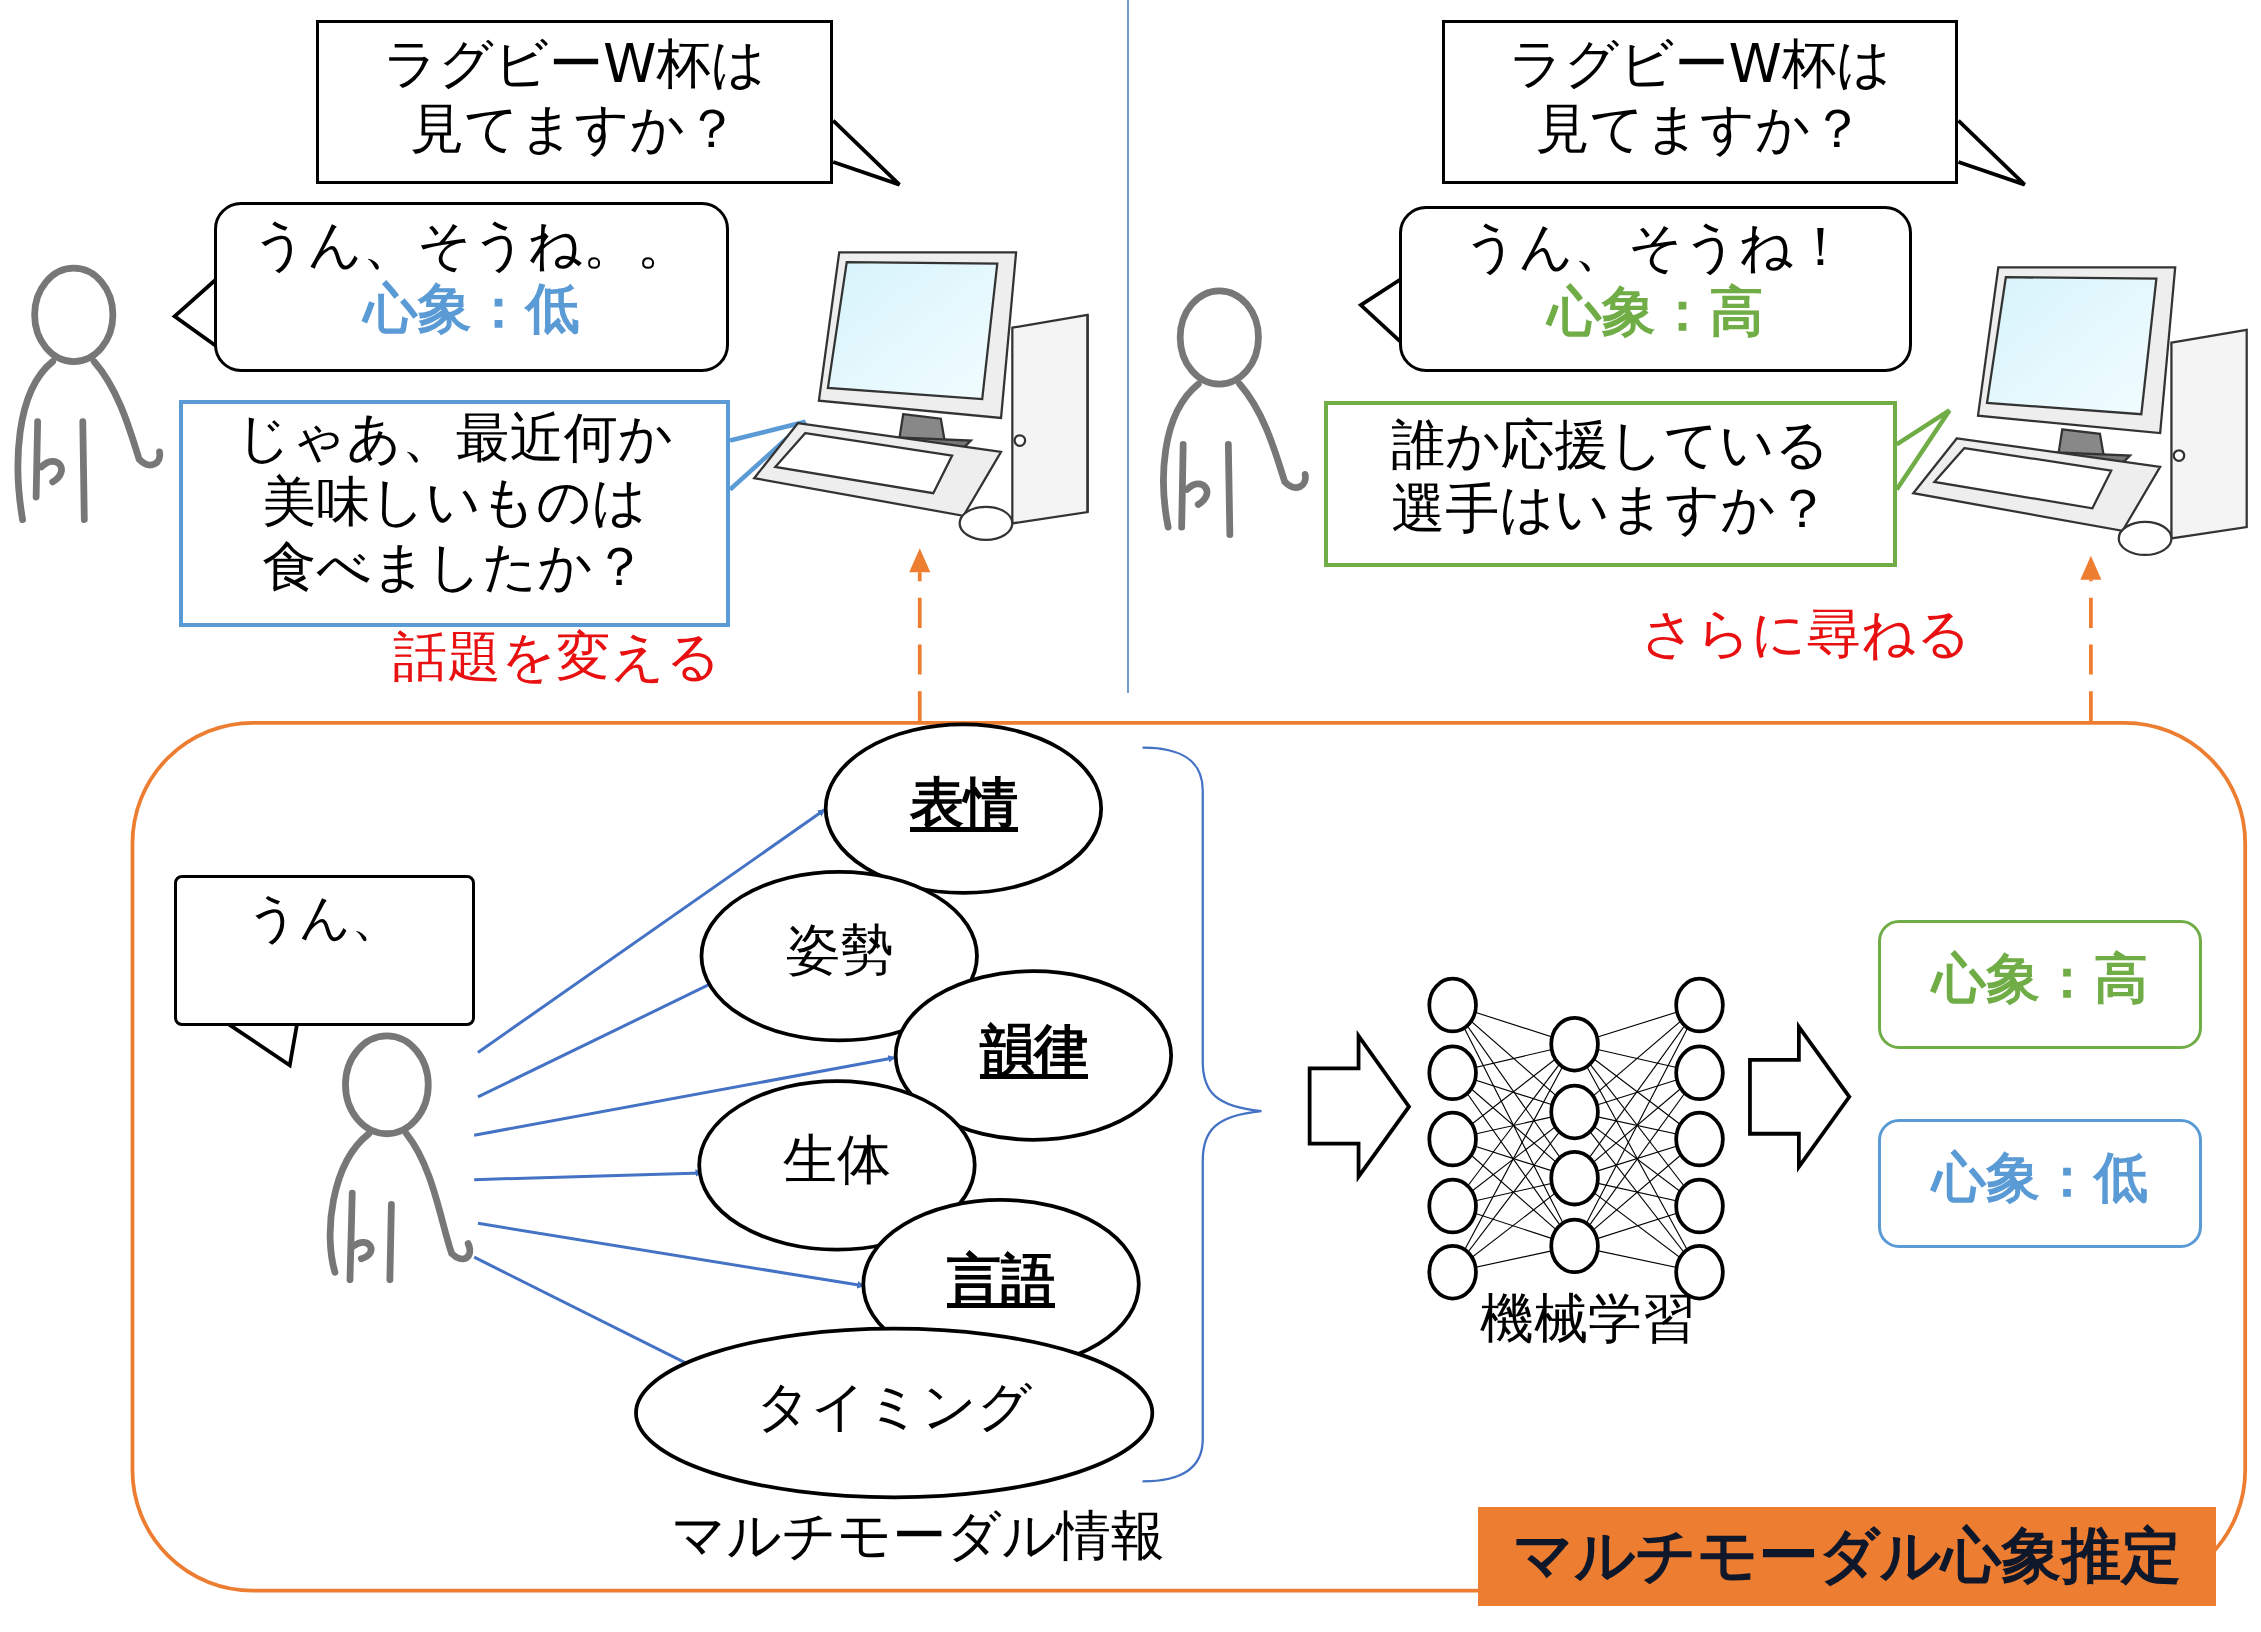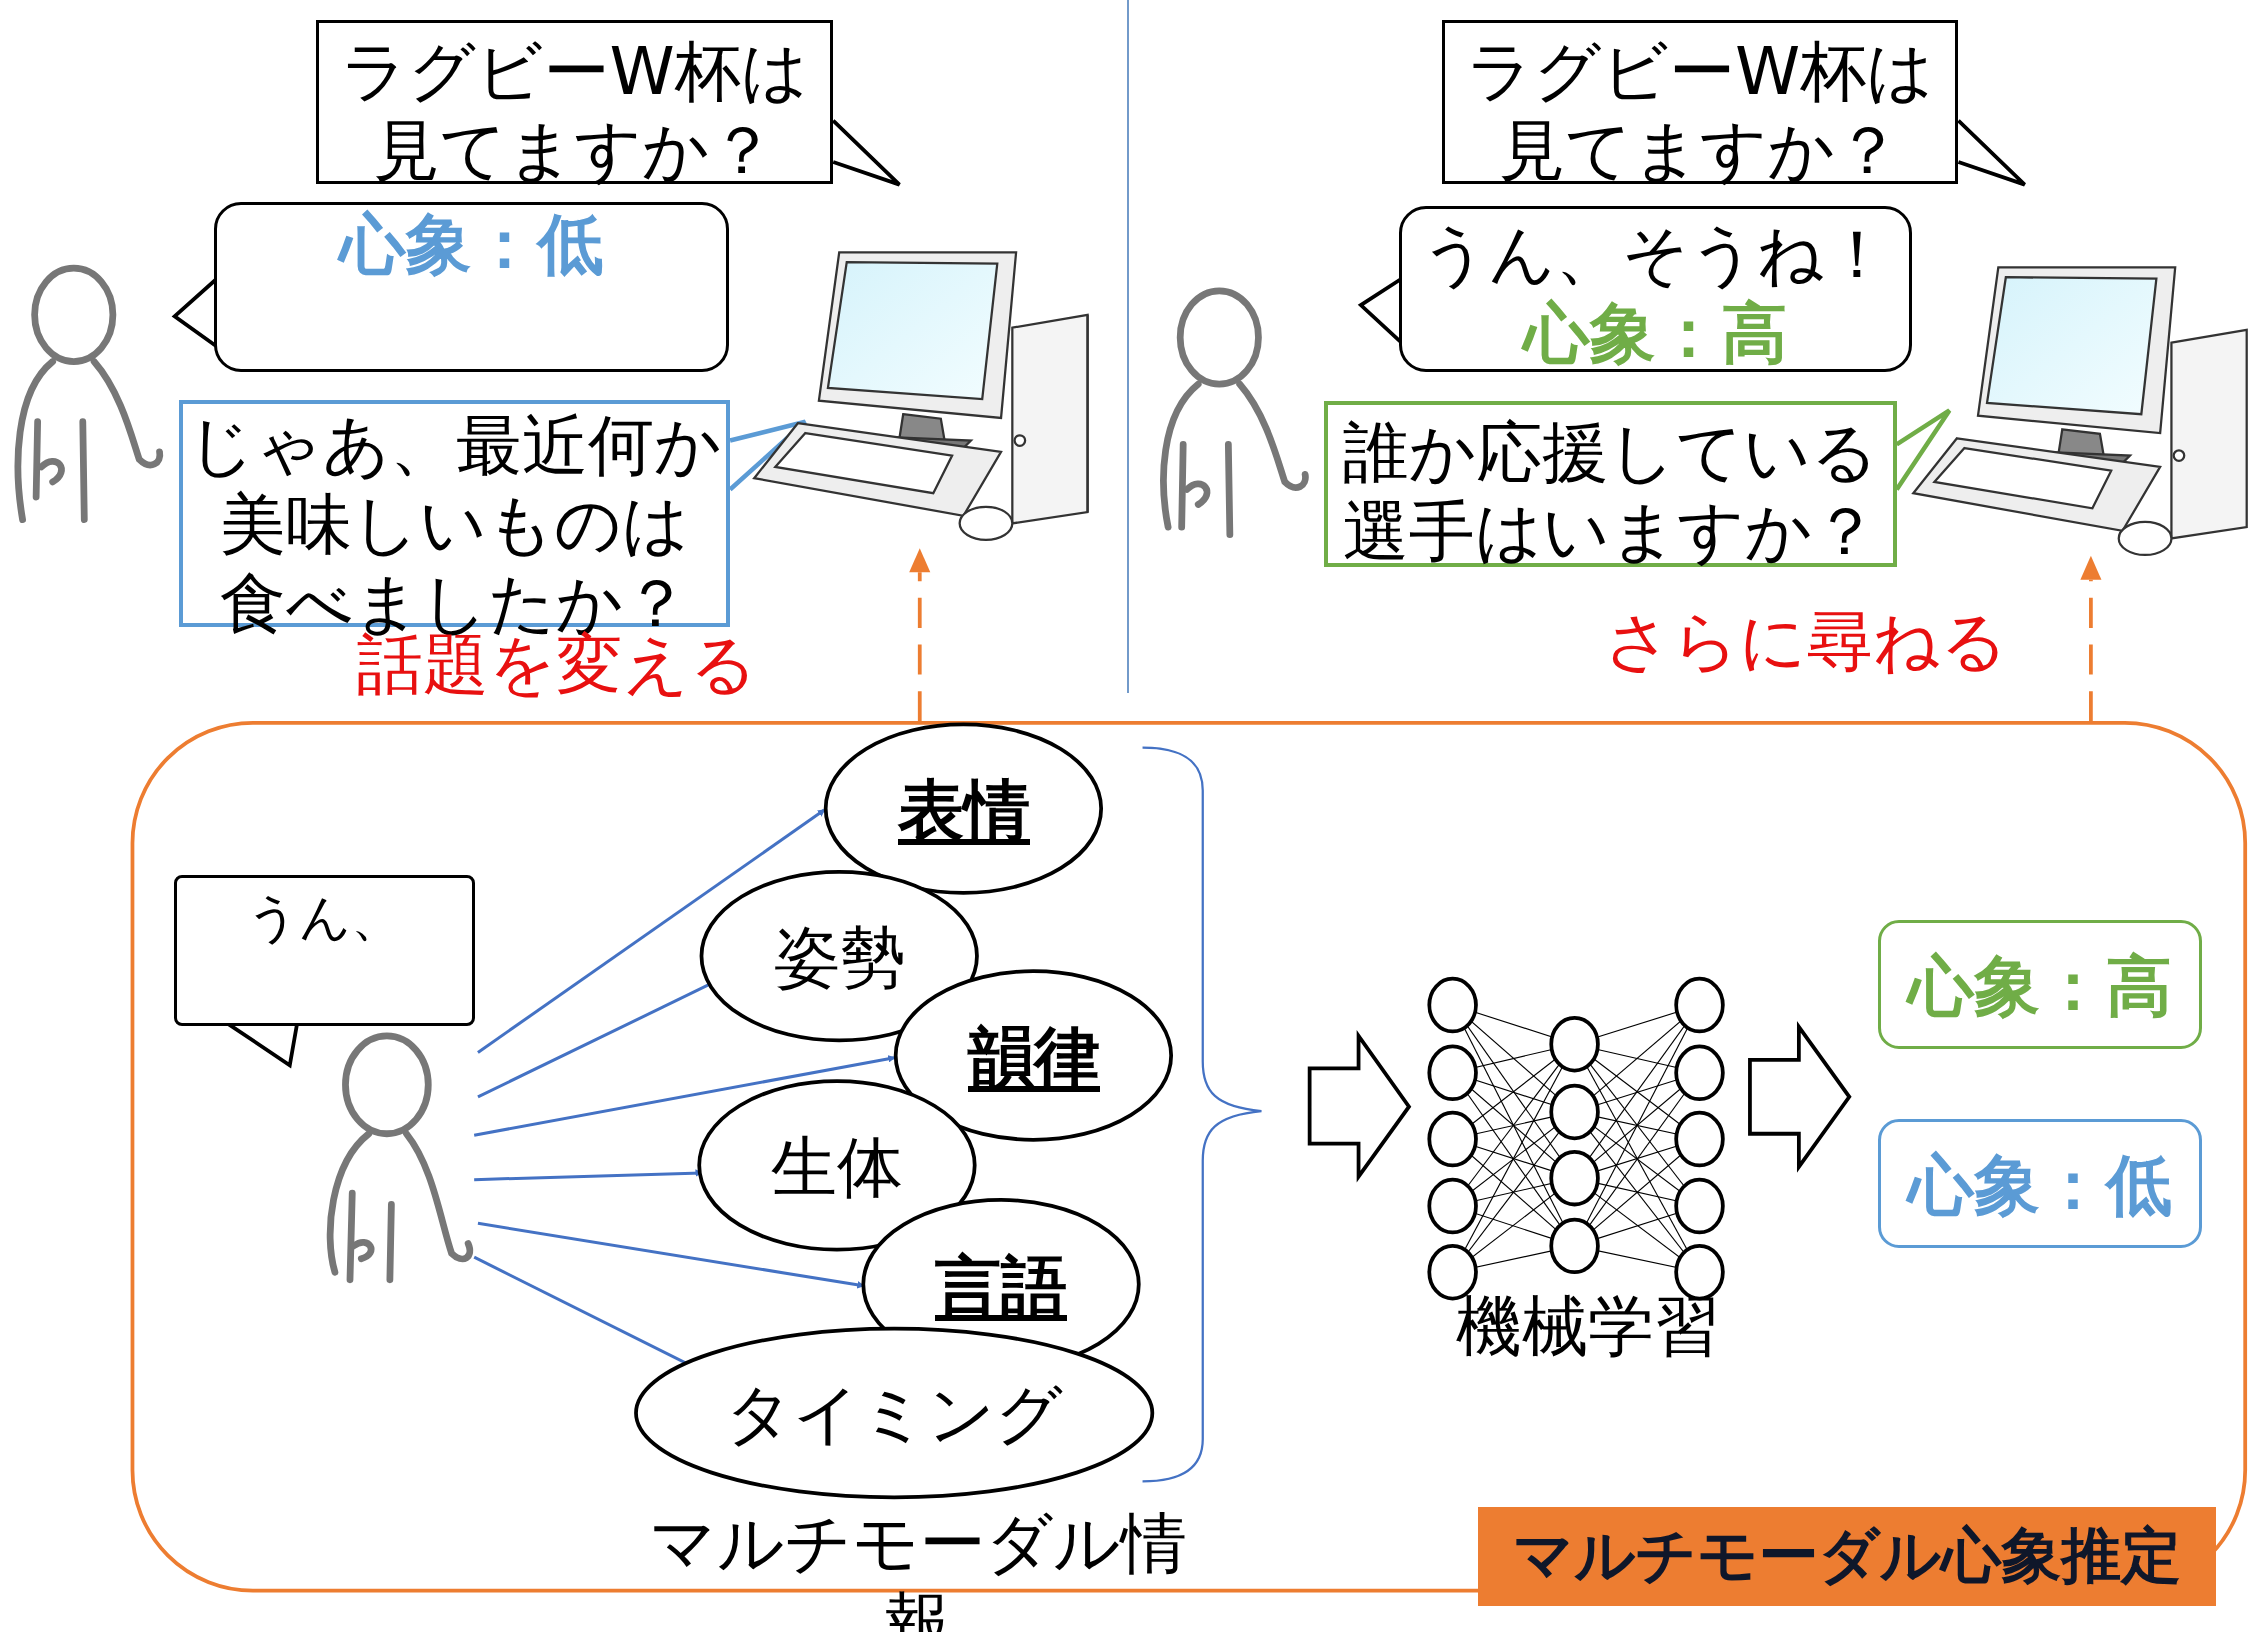--- a/index.html
+++ b/index.html
@@ -1,20 +1,20 @@
 <!DOCTYPE html>
 <html style="font-size:12px"><head>
 <meta charset="utf-8">
 <style>
   html,body{margin:0;padding:0;background:#fff;}
   body{width:2261px;height:1633px;position:relative;overflow:hidden;font-family:"DejaVu Sans","Liberation Sans",sans-serif;color:#000;}
   .abs{position:absolute;}
   .txt{text-align:center;line-height:1.2;}
   .bubble-box{position:absolute;box-sizing:border-box;background:#fff;}
-  .big{font-size:66px;}
+  .big{font-size:54px;}
   .mid{font-size:51px;}
   .bold{font-weight:bold;}
   .u{text-decoration:underline;text-underline-offset:6px;}
   svg{position:absolute;left:0;top:0;}
 </style>
 </head>
 <body>
 
 <div class="abs" style="left:1127px;top:0;width:2.3px;height:693px;background:#4F81BD;opacity:.8"></div>
 
@@ -186,20 +186,21 @@
       <ellipse cx="2258" cy="1690" rx="31" ry="35" fill="#fff" stroke="#000" stroke-width="5"></ellipse>
     </g>
 </svg>
 
 <div class="bubble-box" style="left:316px;top:20.3px;width:517px;height:164px;border:3.8px solid #000;">
   <div class="txt big" style="margin-top:9px">ラグビーW杯は</div>
   <div class="txt big">見てますか？</div>
 </div>
 
 <div class="bubble-box" style="left:214px;top:202px;width:515px;height:170px;border:3.8px solid #000;border-radius:27px;">
+  <div class="txt big" style="margin-top:7.5px">うん、そうね。。</div>
   <div class="txt big bold" style="color:#5B9BD5">心象：低</div>
 </div>
 
 <div class="bubble-box" style="left:179px;top:400px;width:551px;height:227px;border:4.5px solid #5B9BD5;">
   <div class="txt big" style="margin-top:1.5px">じゃあ、最近何か</div>
   <div class="txt big">美味しいものは</div>
   <div class="txt big">食べましたか？</div>
 </div>
 
 <div class="abs txt big" style="left:354px;top:625px;width:406px;color:#E81010">話題を変える</div>

